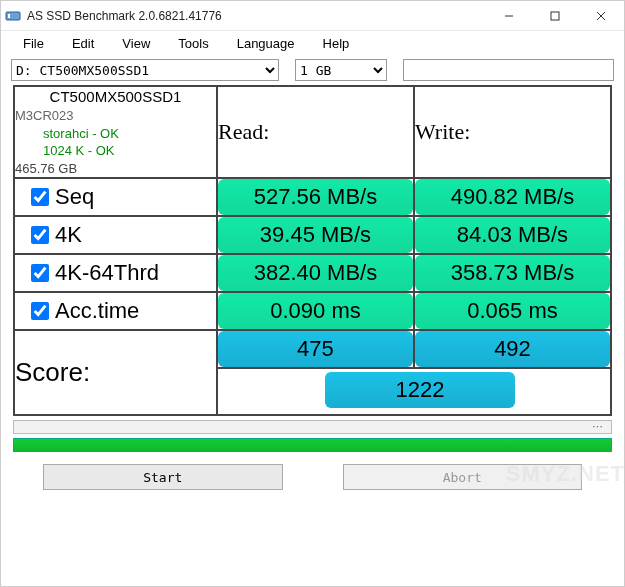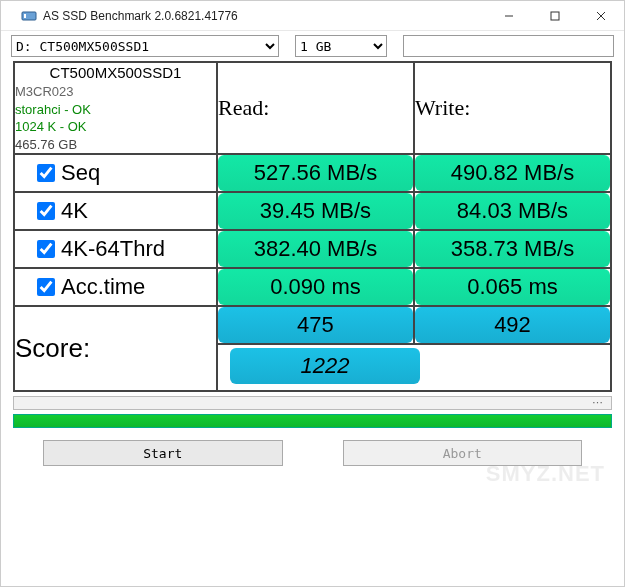--- a/index.html
+++ b/index.html
@@ -1,57 +1,57 @@
 <!DOCTYPE html>
 <html><head>
 <meta charset="utf-8">
 <style>
   * { box-sizing: border-box; margin: 0; padding: 0; font-family: "Segoe UI", Tahoma, sans-serif; }
   body { background: #fff; width: 625px; height: 587px; overflow: hidden; position: relative; }
   .window { width: 625px; height: 587px; border: 1px solid #ccc; background: #fff; display: flex; flex-direction: column; }
-  .titlebar { height: 30px; display: flex; align-items: center; padding: 0 0 0 20px; font-size: 12px; color: #222; border-bottom: 1px solid #e8e8e8; }
+  .titlebar { height: 30px; display: flex; align-items: center; padding: 0 0 0 4px; font-size: 12px; color: #222; border-bottom: 1px solid #e8e8e8; }
   .titlebar .icon { width: 16px; height: 16px; margin-right: 6px; display:flex; align-items:center; justify-content:center; }
   .titlebar .title { flex: 1; }
   .winbtns { display: flex; height: 100%; }
   .winbtn { width: 46px; height: 100%; display:flex; align-items:center; justify-content:center; font-size:11px; color:#333; }
   .menubar { height: 24px; display:flex; align-items:center; padding: 0 8px; font-size: 13px; gap: 0; }
   .menuitem { padding: 3px 14px; }
   .controls-row { padding: 4px 10px; display:flex; gap: 16px; align-items:center; }
   select { font-size: 13px; height: 22px; font-family: monospace; border: 1px solid #999; background:#fff; }
   .drive-select { width: 268px; }
   .size-select { width: 92px; }
   .textfield { flex:1; height:22px; border:1px solid #999; background:#fff; }
   .main { padding: 0 12px; }
   .table { border: 2px solid #555; border-collapse: collapse; width: 100%; }
   .table td, .table th { border: 2px solid #444; padding: 0; }
   .info-cell { padding: 6px 8px; font-size: 14px; line-height: 1.35; }
   .info-model { color:#000; font-size:15px;text-align:center; }
   .info-fw { color:#666; font-size:13px; }
-  .info-ok { color:#0a8a0a; font-size:13px; }
+  .info-ok { color:#0a8a0a; font-size:13px;margin-left:28px; }
   .info-cap { color:#444; font-size:13px; }
   .header-cell { font-size: 22px; padding: 6px 10px; font-weight: normal; text-align: left; font-family: Liberation Serif, serif; }
-  .row-label { font-size: 22px; padding: 4px 22px; display:flex; align-items:center; gap:6px; }
+  .row-label { font-size: 22px; padding: 4px 16px; display:flex; align-items:center; gap:6px; }
   .chk { width:18px; height:18px; }
   .val-cell { padding: 3px; text-align:center; }
   .pill { background: linear-gradient(#13e8a6,#12d99b); border-radius: 6px; height: 36px; display:flex; align-items:center; justify-content:center; font-size: 22px; color:#000; }
   .score-label { font-size: 26px; padding: 8px 10px; margin-left: 16px; }
   .score-row td { border-top: 2px solid #444; }
   .score-cell { padding: 3px; text-align:center; }
   .score-pill { background: linear-gradient(#1cc1e6,#18aed2); border-radius: 6px; height: 36px; display:flex; align-items:center; justify-content:center; font-size: 22px; color:#000; }
   .total-row { }
-  .total-wrap { display:flex; padding:3px 0 6px 12px;font-style:italic; }
+  .total-wrap { display:flex; justify-content:center; padding:3px 0 6px 12px; }
   .total-pill { background: linear-gradient(#1cc1e6,#18aed2); border-radius: 6px; height: 36px; width: 190px; display:flex; align-items:center; justify-content:center; font-size: 22px; }
   .progress-area { padding: 4px 12px 2px 12px; }
   .prog { height: 14px; border:1px solid #bbb; background:#f2f2f2; position:relative; margin-bottom:4px; }
   .prog.bottom { background: linear-gradient(#13cc33,#0fb82c); border-color:#0a8; }
   .dots { position:absolute; right:6px; top:-1px; font-size:11px; color:#666; letter-spacing:2px;}
   .btnrow { display:flex; padding: 6px 12px 8px 12px; gap: 0; }
   .actbtn { flex:1; height: 26px; border:1px solid #aaa; background:#e9e9e9; font-family: monospace; font-size:13px; display:flex; align-items:center; justify-content:center; margin: 0 30px; }
   .actbtn.disabled { color:#999; background:#f0f0f0; }
-  .watermark { position:absolute; right:20px; bottom:100px; font-size:22px; color:#ddd; font-weight:bold; letter-spacing:1px; pointer-events:none; opacity:0.5;}
+  .watermark { position:absolute; right:0; bottom:100px; font-size:22px; color:#ddd; font-weight:bold; letter-spacing:1px; pointer-events:none; opacity:0.5;}
   col.c1 { width: 34%; } col.c2 { width:33%; } col.c3 { width:33%; }
 </style>
 </head>
 <body>
 
 <div class="window">
 
   <div class="titlebar">
     <span class="icon">
       <svg width="16" height="16" viewBox="0 0 16 16">
@@ -73,20 +73,28 @@
         </div>
       <div class="winbtn close">
           <svg width="10" height="10">
             <line x1="1" y1="1" x2="9" y2="9" stroke="#333"></line>
             <line x1="9" y1="1" x2="1" y2="9" stroke="#333"></line>
           </svg>
         </div>
     </div>
   </div>
 
+  <div class="menubar">
+    <div class="menuitem">File</div>
+    <div class="menuitem">Edit</div>
+    <div class="menuitem">View</div>
+    <div class="menuitem">Tools</div>
+    <div class="menuitem">Language</div>
+    <div class="menuitem">Help</div>
+  </div>
 
   <div class="controls-row">
     <select class="drive-select">
       <option>D: CT500MX500SSD1</option>
     </select>
     <select class="size-select">
       <option>1 GB</option>
     </select>
     <input class="textfield" style="">
   </div>

